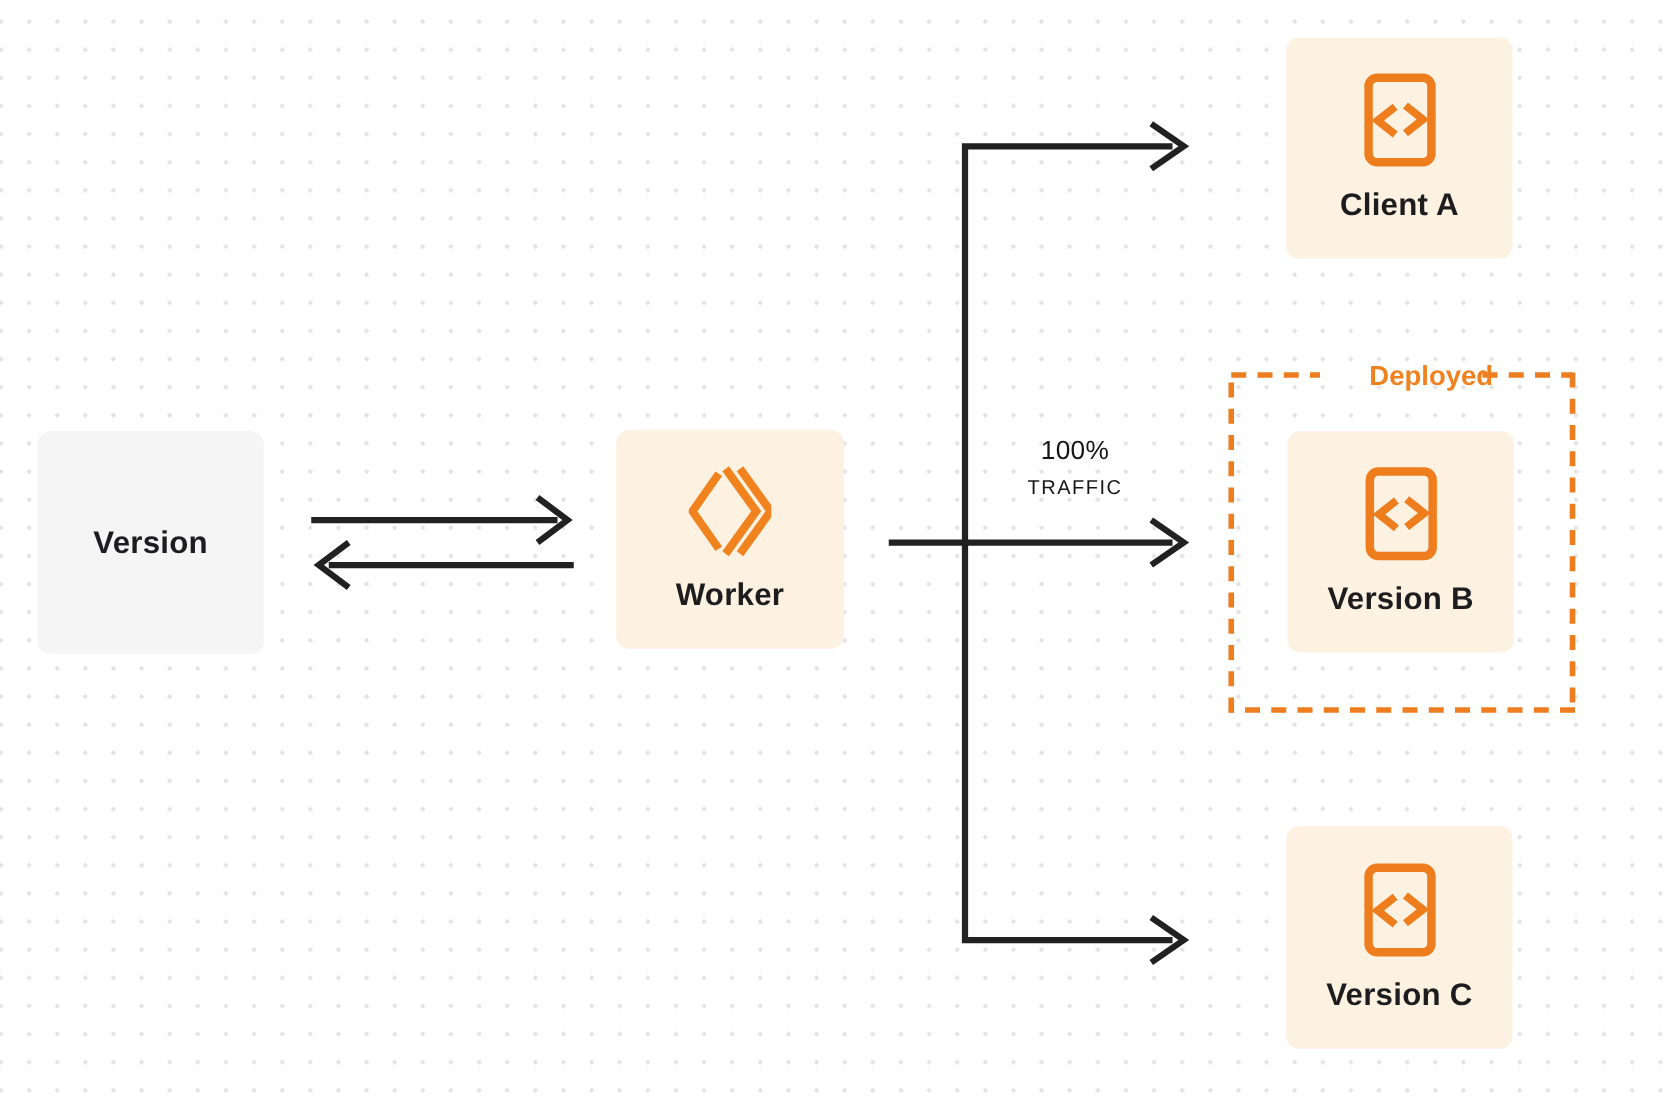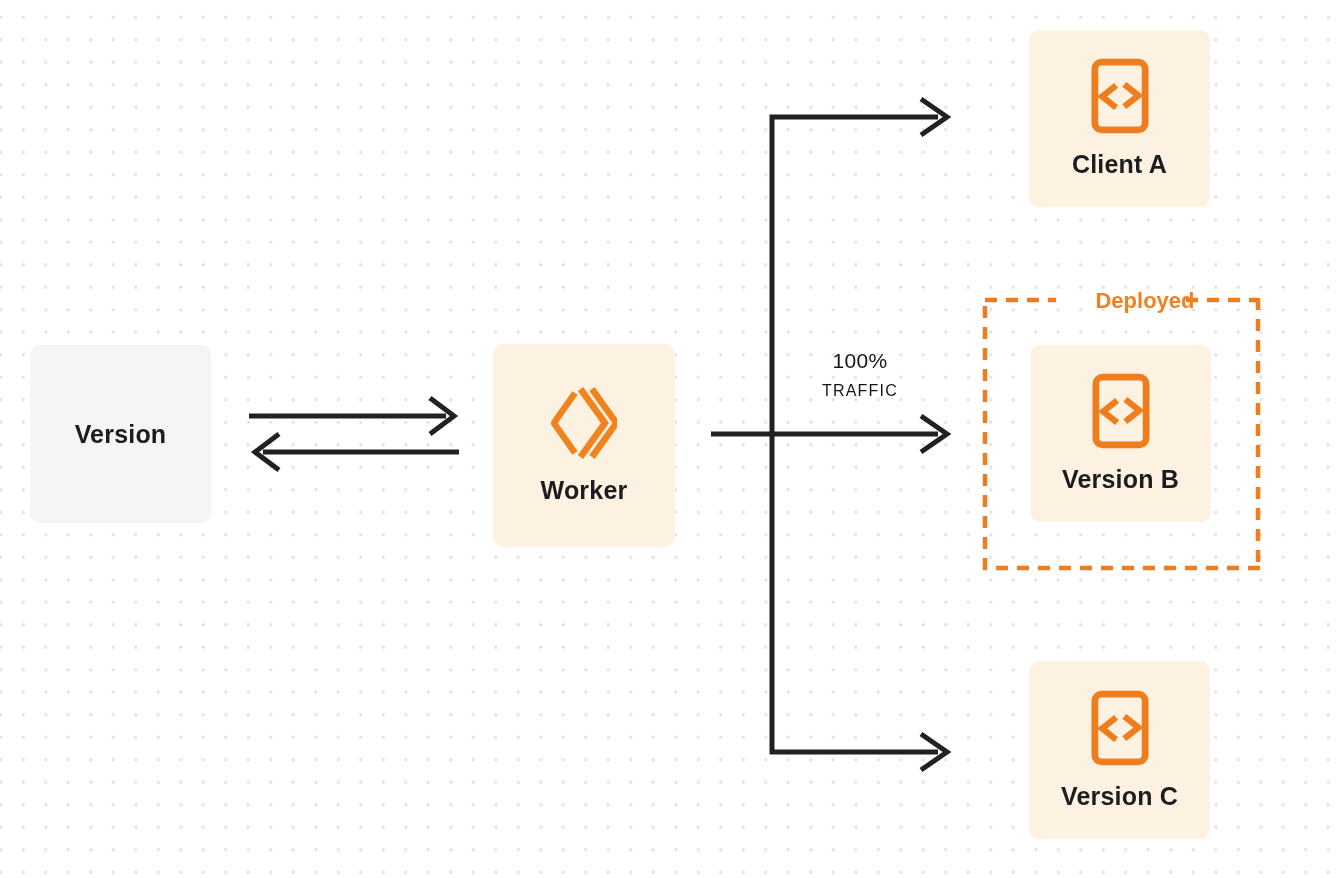--- a/index.html
+++ b/index.html
@@ -115,21 +115,21 @@
       <path d="M 1258 298 V 570"></path>
       <path d="M 1260 568 H 983"></path>
       <path d="M 985 570 V 298"></path>
     </g>
   </svg>
 
   <div class="node gray" style="left:30px; top:345px; width:181px; height:178px;">
     <div class="node-label">Version</div>
   </div>
 
-  <div class="node cream" style="left:493px; top:344px; width:182px; height:203px;">
+  <div class="node cream" style="left:493px; top:344px; width:182px; height:175px;">
     <span class="icon-wrap">
       <svg width="66" height="74" viewBox="0 0 66 74" fill="none">
         <g stroke="#f1831f" stroke-width="6.5">
           <path d="M 24 7 L 3 37 L 24 67"></path>
           <path d="M 29.5 3 L 54 37 L 29.5 71"></path>
           <path d="M 41 3 L 65.5 37 L 41 71"></path>
         </g>
       </svg>
     </span>
     <div class="node-label">Worker</div>

